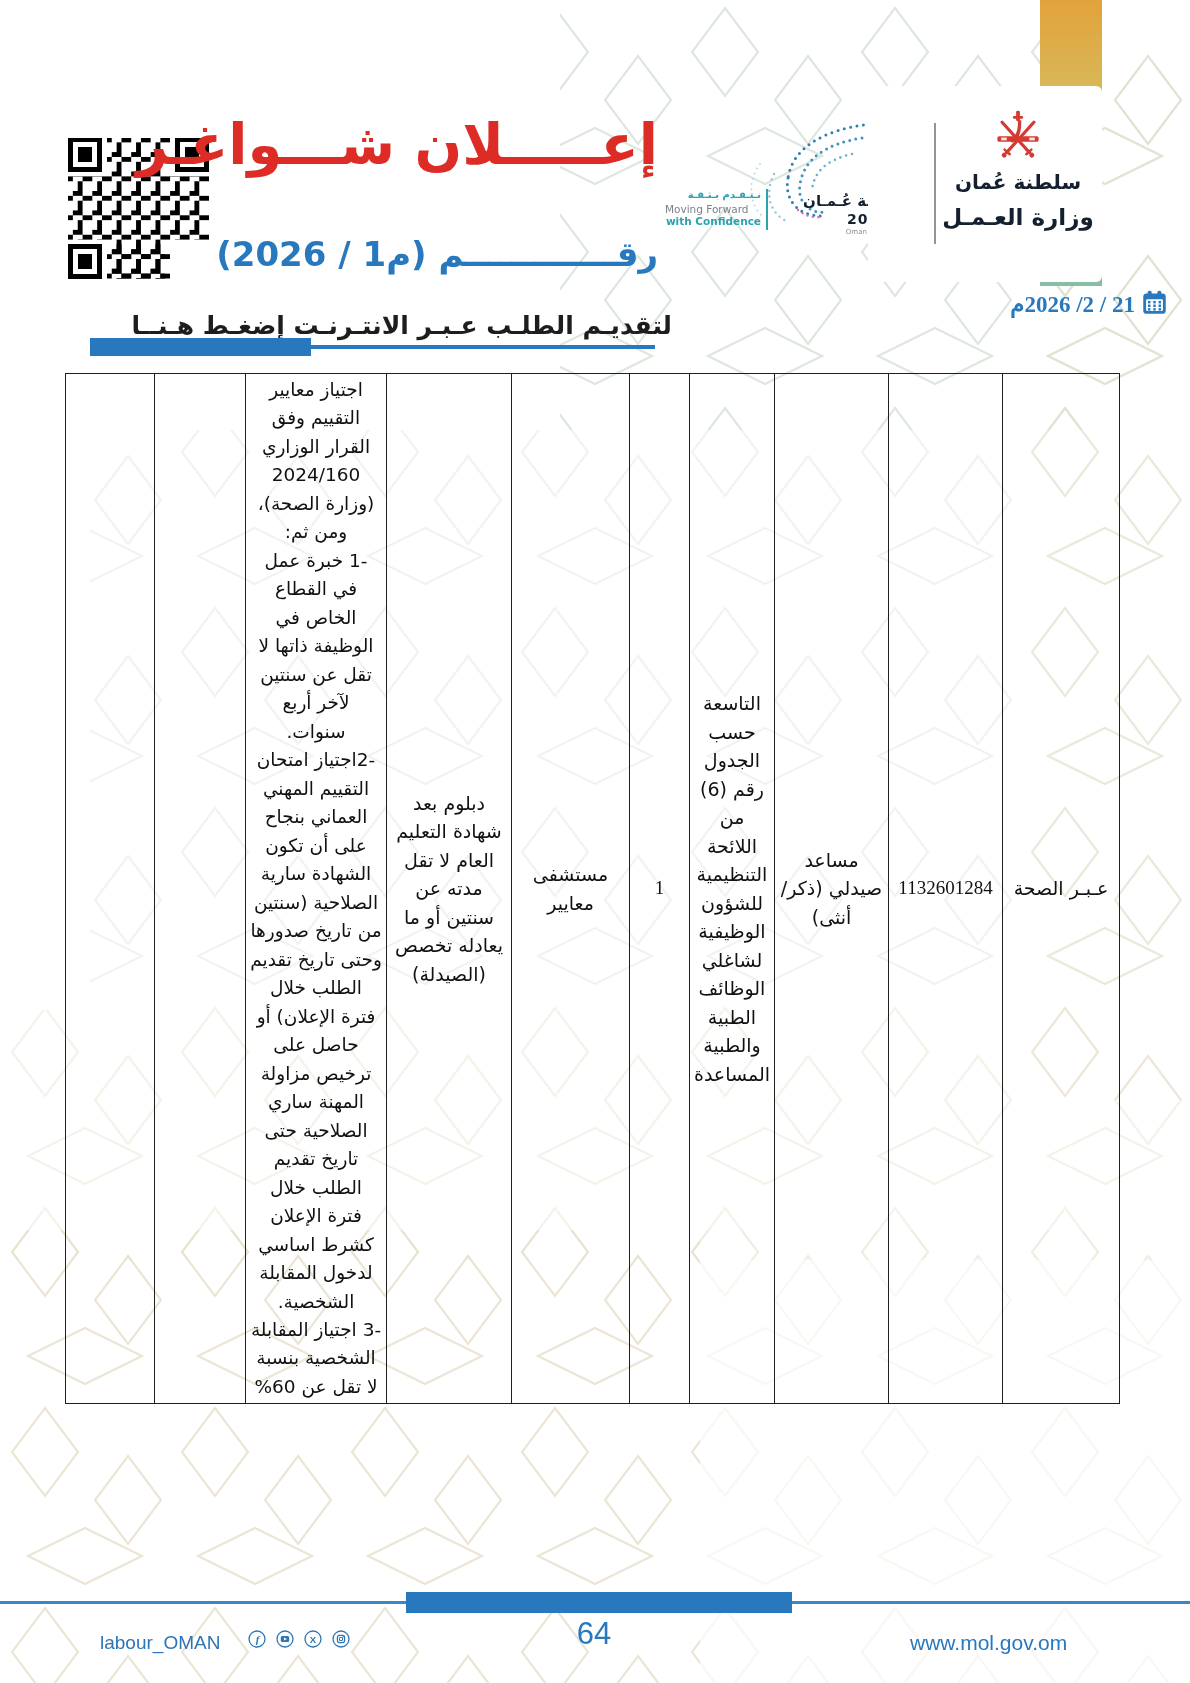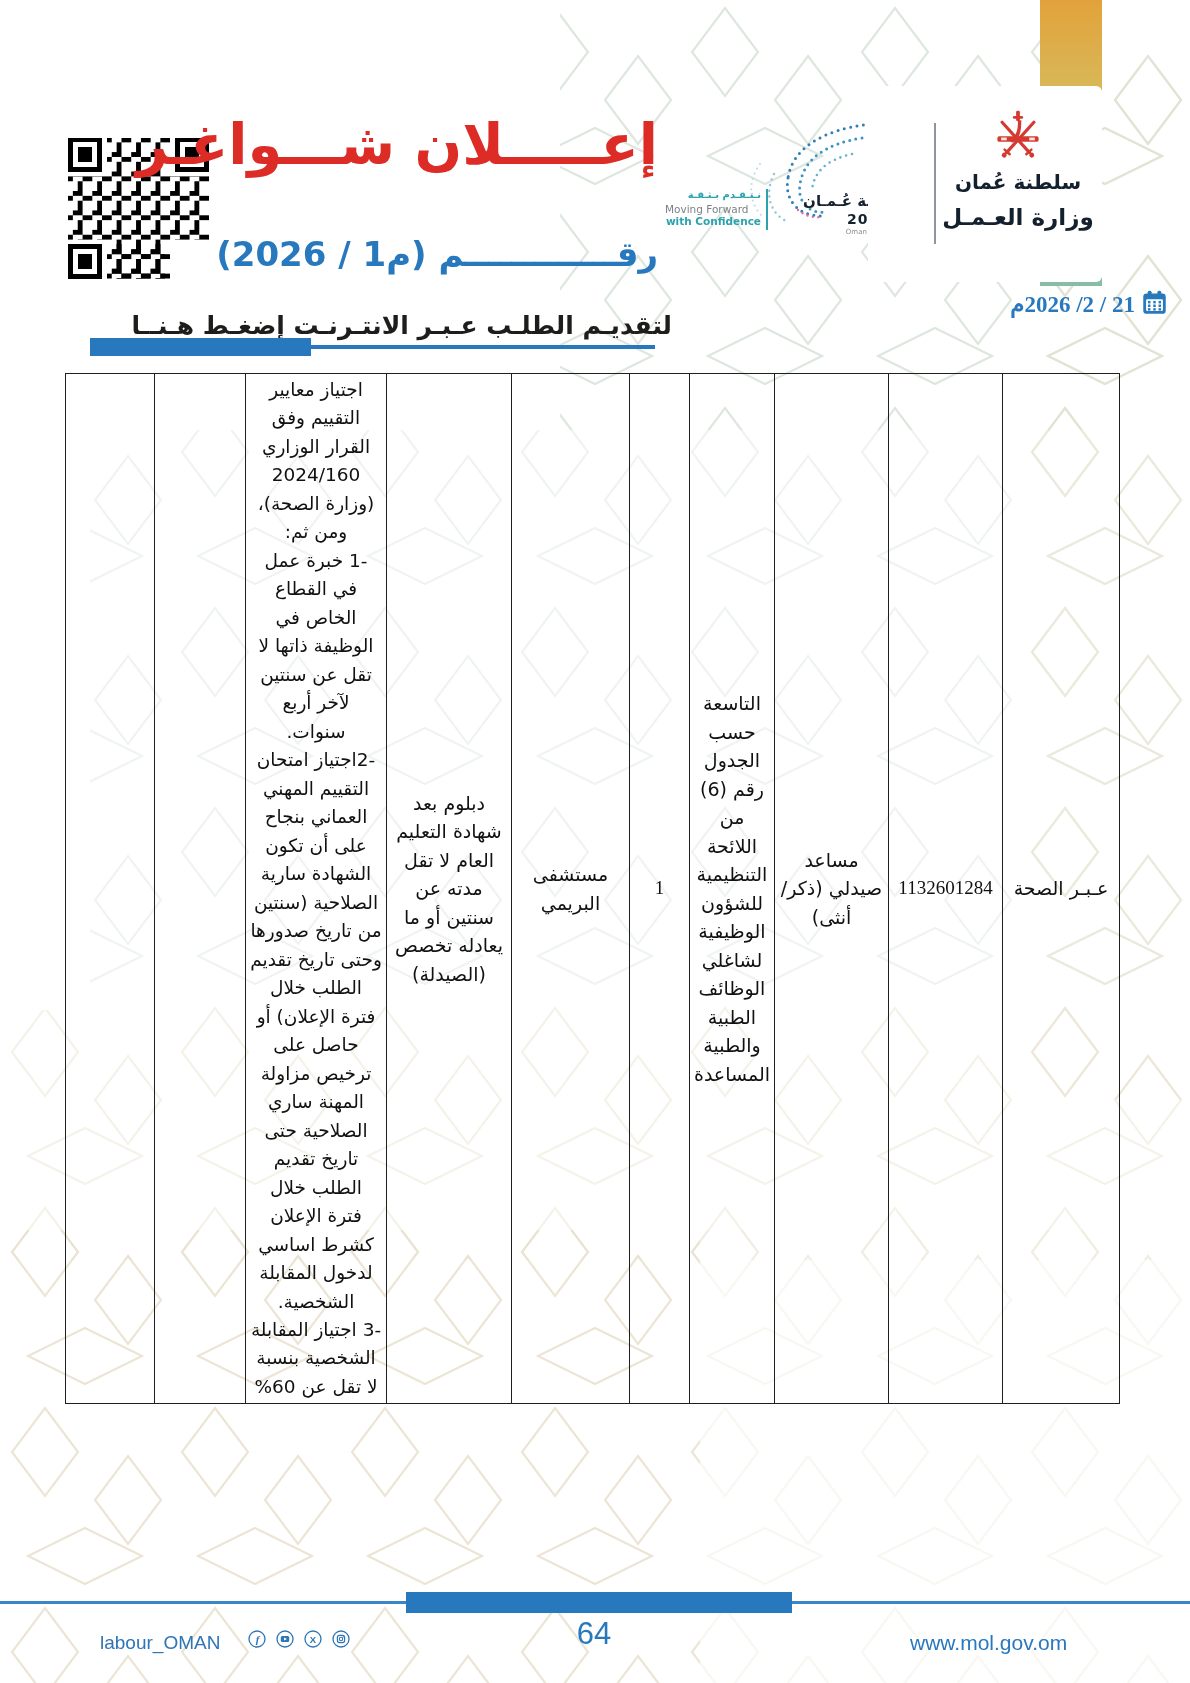--- a/index.html
+++ b/index.html
@@ -204,21 +204,21 @@
       <td>
             <div>مساعد صيدلي (ذكر/أنثى)</div>
           </td>
       <td>
             <div>التاسعة حسب الجدول رقم (6) من اللائحة التنظيمية للشؤون الوظيفية لشاغلي الوظائف الطبية والطبية المساعدة</div>
           </td>
       <td class="num">
             <div>1</div>
           </td>
       <td>
-            <div>مستشفى البريمي</div>
+            <div>مستشفى معايير</div>
           </td>
       <td>
             <div>دبلوم بعد شهادة التعليم العام لا تقل مدته عن سنتين أو ما يعادله تخصص (الصيدلة)</div>
           </td>
       <td>
             <div class="cond">اجتياز معايير التقييم  وفق القرار الوزاري 2024/160 (وزارة الصحة)، ومن ثم:
 -1 خبرة عمل في القطاع الخاص في الوظيفة ذاتها لا تقل عن سنتين لآخر أربع سنوات.
 -2اجتياز امتحان التقييم المهني العماني بنجاح على أن تكون الشهادة سارية الصلاحية (سنتين من تاريخ صدورها وحتى تاريخ تقديم الطلب خلال فترة الإعلان) أو حاصل على ترخيص مزاولة المهنة ساري الصلاحية حتى تاريخ تقديم الطلب خلال فترة الإعلان كشرط اساسي لدخول المقابلة الشخصية.
 -3 اجتياز المقابلة الشخصية بنسبة لا تقل عن 60%</div>
           </td>

